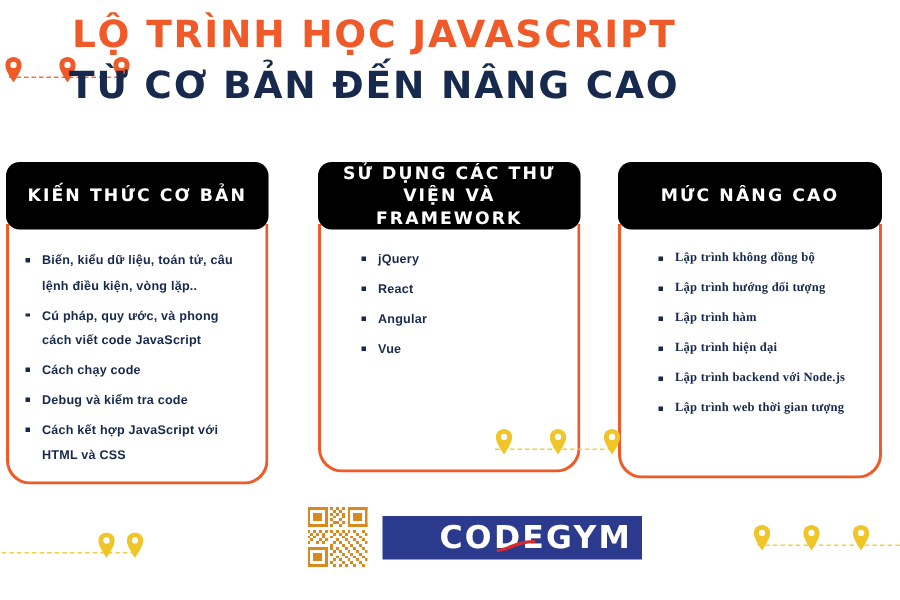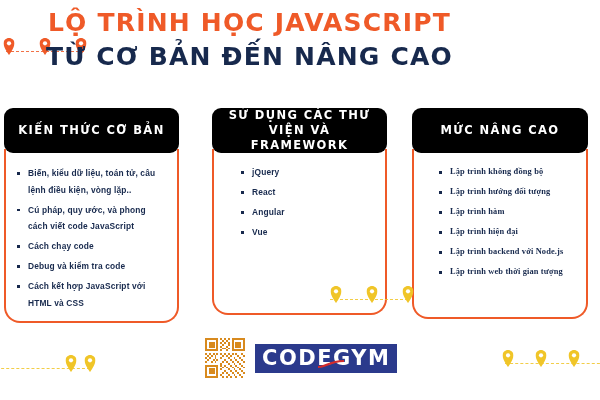--- a/index.html
+++ b/index.html
@@ -186,20 +186,21 @@
   }
   .logo-text {
     color: #ffffff;
     font-weight: 700;
     font-size: 21px;
     letter-spacing: 1.5px;
     line-height: 22px;
     font-family: "DejaVu Sans", sans-serif;
     position: relative;
     z-index: 2;
+    margin-left: 31px;
   }
   .logo-swoosh {
     position: absolute;
     left: 44%;
     top: 52%;
     width: 26px;
     height: 9px;
     z-index: 3;
     pointer-events: none;
   }

